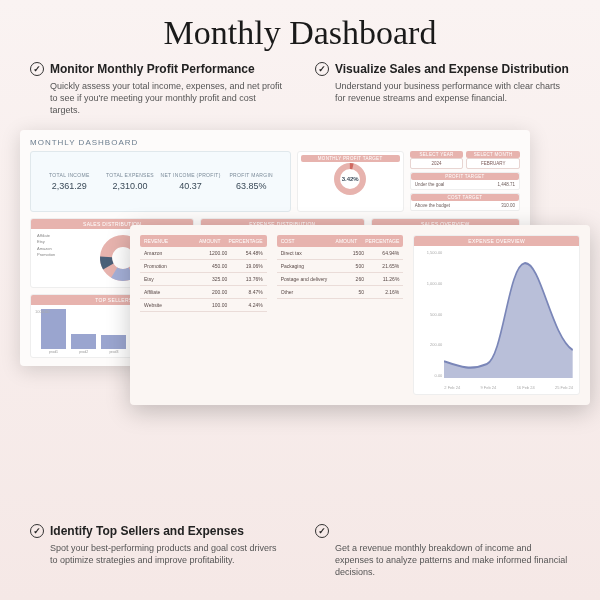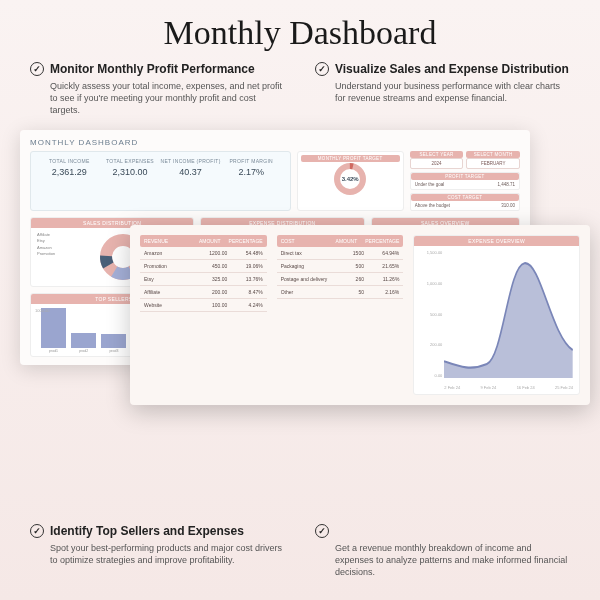--- a/index.html
+++ b/index.html
@@ -10,21 +10,21 @@
   .feat { flex:1; }
   .feat-title { font-size:12px; font-weight:600; color:#222; display:flex; align-items:center; gap:6px; margin-bottom:4px; }
   .feat-desc { font-size:9px; color:#555; line-height:1.35; padding-left:20px; }
   .check-ico { width:14px; height:14px; border:1px solid #333; border-radius:50%; display:inline-flex; align-items:center; justify-content:center; font-size:9px; flex-shrink:0;}
   .stage { position:absolute; top:130px; left:20px; right:20px; height:330px; }
 
   
   .dash { position:absolute; top:0; left:0; width:510px; background:#fdfbfa; border-radius:4px; box-shadow:0 4px 20px rgba(0,0,0,0.15); padding:8px 10px; font-size:6px; color:#5a6a7a; }
   .dash-title { letter-spacing:1px; font-size:8px; color:#6b7d8e; margin-bottom:4px; font-weight:500;}
   .kpi-row { display:flex; gap:6px; }
-  .kpi-card { flex:2.2; background:#f5fafd; border:1px solid #e0e8ec; border-radius:3px; padding:6px 8px; display:flex; justify-content:space-between; }
+  .kpi-card { flex:2.2; background:#f5fafd; border:1px solid #e0e8ec; border-radius:3px; padding:20px 8px; display:flex; justify-content:space-between; }
   .kpi { text-align:center; flex:1; }
   .kpi-label { font-size:5px; color:#7a8a98; text-transform:uppercase; letter-spacing:.3px; margin-bottom:3px;}
   .kpi-val { font-size:9px; color:#3a4a58; font-weight:500;}
   .donut-card { flex:.9; background:#fff; border:1px solid #eee; border-radius:3px; display:flex; flex-direction:column; align-items:center; padding:3px;}
   .donut-card .hdr, .sel-card .hdr, .pill .hdr { background:#e7b3ae; color:#fff; font-size:4.5px; text-align:center; padding:1px 0; border-radius:2px; width:100%; letter-spacing:.3px;}
   .sel-card { flex:1; display:flex; flex-direction:column; gap:3px; }
   .sel-pair { display:flex; gap:3px; }
   .sel-pair > div { flex:1; }
   .minibox { background:#fff; border:1px solid #e8d5d2; border-radius:2px; font-size:4.5px; text-align:center; padding:2px 0; color:#7a5a58;}
   .pill { background:#fff; border:1px solid #eee; border-radius:2px; }
@@ -89,21 +89,21 @@
         <div class="kpi">
             <div class="kpi-label">TOTAL EXPENSES</div>
             <div class="kpi-val">2,310.00</div>
           </div>
         <div class="kpi">
             <div class="kpi-label">NET INCOME (PROFIT)</div>
             <div class="kpi-val">40.37</div>
           </div>
         <div class="kpi">
             <div class="kpi-label">PROFIT MARGIN</div>
-            <div class="kpi-val">2.17%</div>
+            <div class="kpi-val">63.85%</div>
           </div>
       </div>
       <div class="donut-card">
         <div class="hdr">MONTHLY PROFIT TARGET</div>
         <svg width="46" height="34" viewBox="0 0 46 34">
           <circle cx="23" cy="17" r="13" fill="none" stroke="#e7b3ae" stroke-width="6"></circle>
           <circle cx="23" cy="17" r="13" fill="none" stroke="#cf6a62" stroke-width="6" stroke-dasharray="3 78" transform="rotate(-90 23 17)"></circle>
         </svg>
         <div style="font-size:6px;font-weight:600;color:#3a4a58;margin-top:-20px;">3.42%</div>
       </div>
@@ -277,21 +277,21 @@
     </div>
   </div>
 </div>
 
 <div class="feat-row bottom">
   <div class="feat">
     <div class="feat-title">
         <span class="check-ico">✓</span>
         <span>Identify Top Sellers and Expenses</span>
       </div>
-    <div class="feat-desc">Spot your best-performing products and major cost drivers to optimize strategies and improve profitability.</div>
+    <div class="feat-desc">Spot your best-performing products and goal cost drivers to optimize strategies and improve profitability.</div>
   </div>
   <div class="feat">
     <div class="feat-title">
         <span class="check-ico">✓</span>
       </div>
     <div class="feat-desc">Get a revenue monthly breakdown of income and expenses to analyze patterns and make informed financial decisions.</div>
   </div>
 </div>
 
 </body></html>

